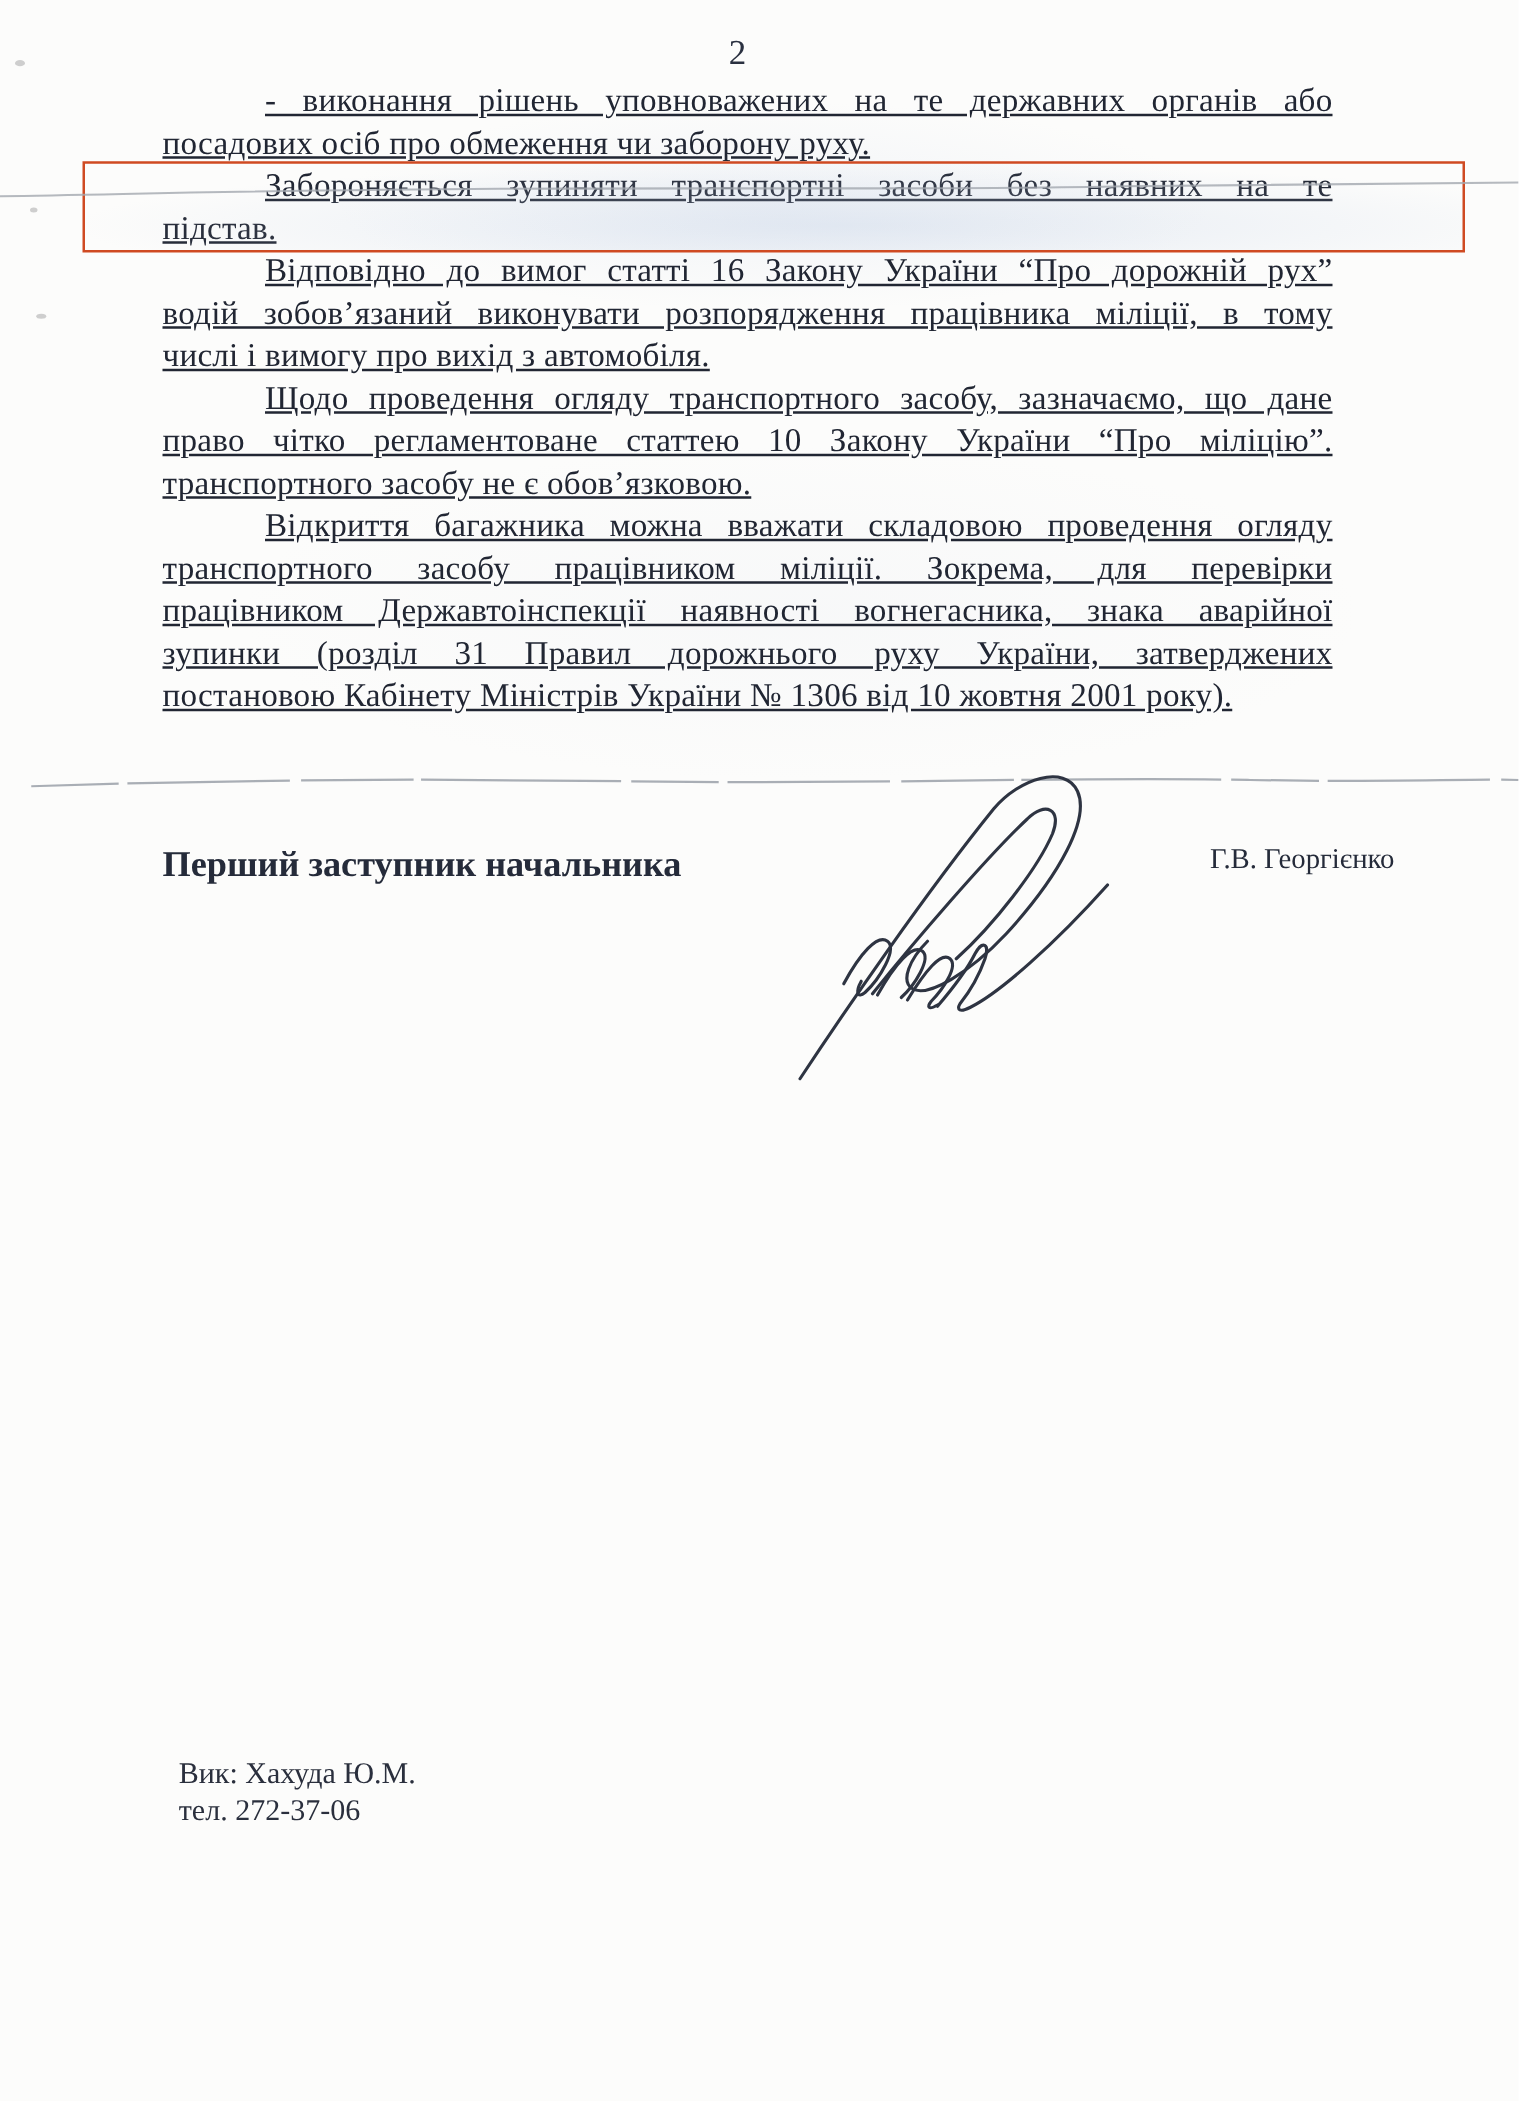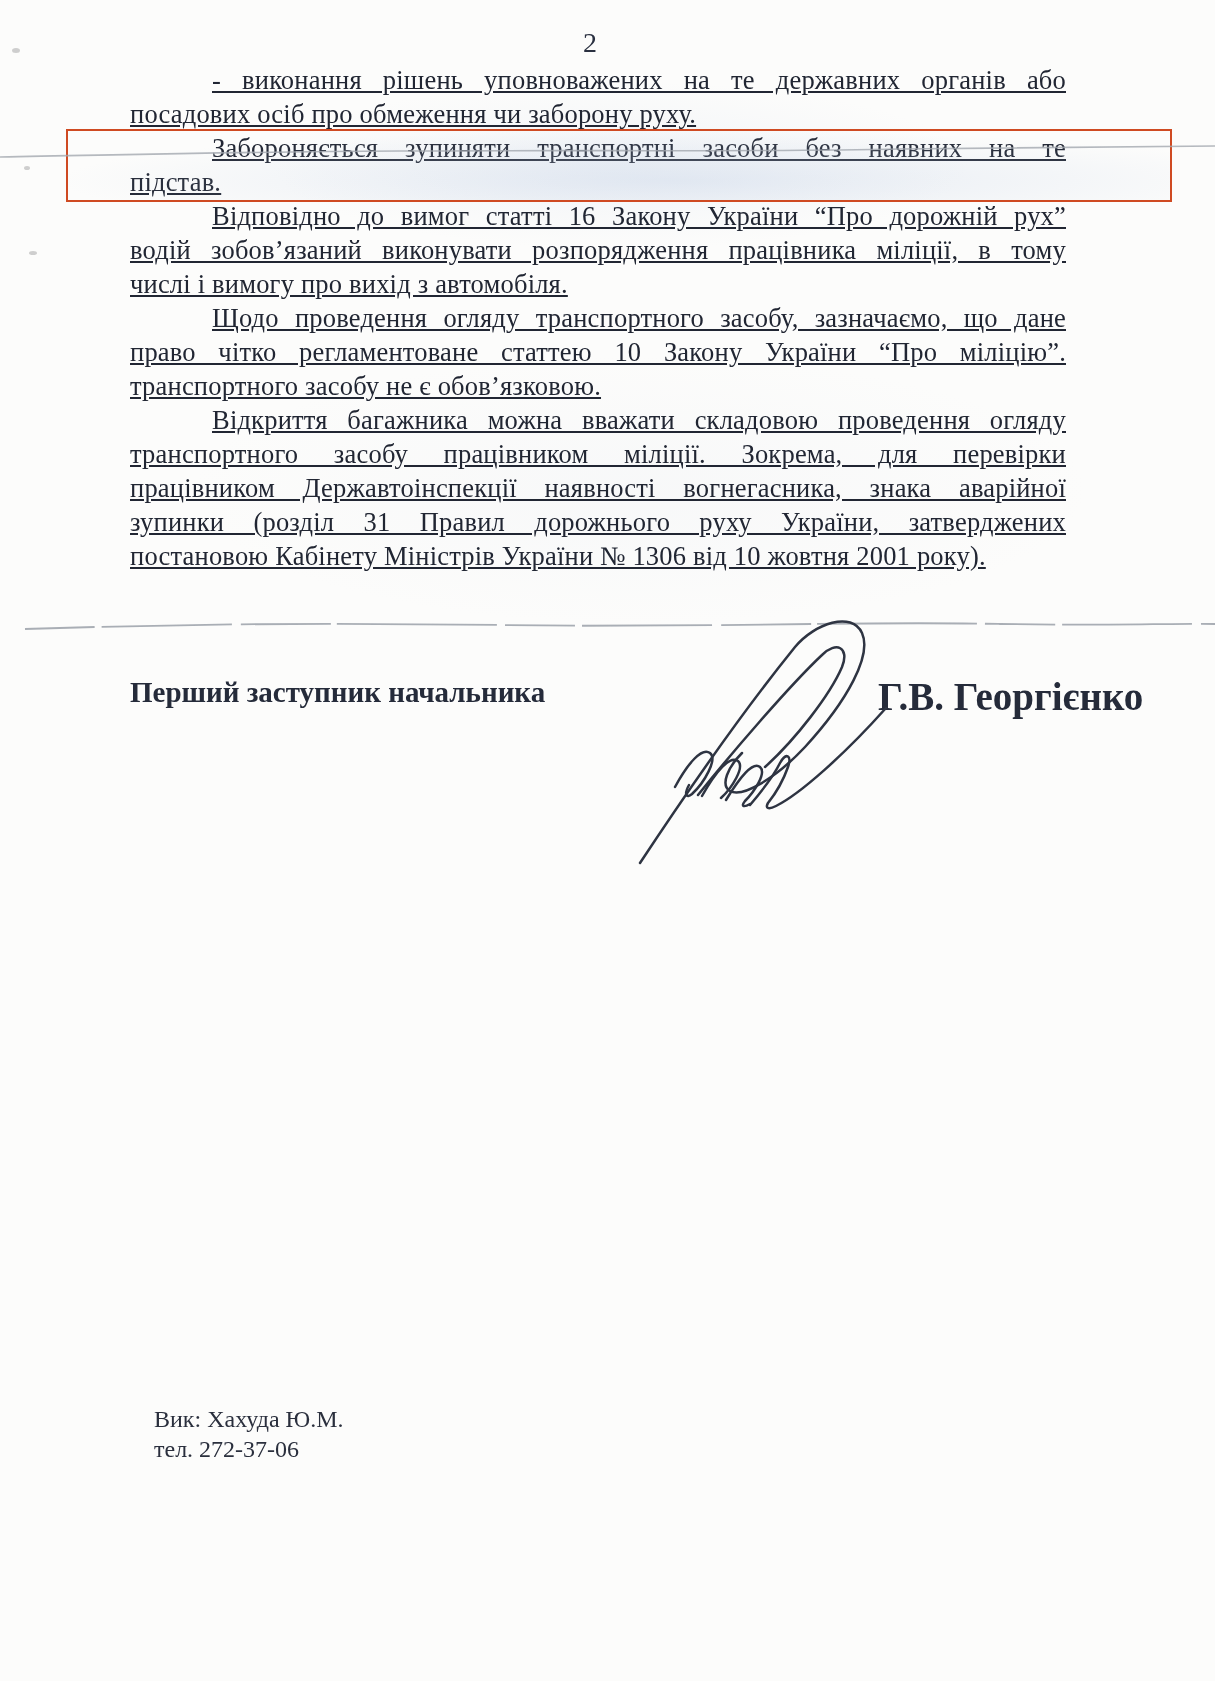--- a/index.html
+++ b/index.html
@@ -47,33 +47,32 @@
   .foldline { position: absolute; left: 0; pointer-events: none; }
   .sig-title {
     position: absolute;
     left: 130px; top: 676px;
     font-weight: bold;
     font-size: 29px;
     color: #252b3a;
   }
   .sig-name {
     position: absolute;
-    left: 878px; top: 674px;
-    font-weight: bold;
-    font-size: 39px;
+    left: 968px; top: 674px;
+    font-weight: normal;
+    font-size: 23px;
     color: #252b3a;
   }
   .signature-svg { position: absolute; left: 590px; top: 595px; }
   .footer-note {
     position: absolute;
     left: 143px; top: 1404px;
     font-size: 24px;
     line-height: 30px;
     color: #2a2f3d;
-    margin-left: 11px;
   }
   .speck { position: absolute; border-radius: 50%; background: rgba(150,150,150,0.45); }
 </style>
 </head>
 <body>
 
 <div class="page">
 
   <div class="page-number">2</div>
 

